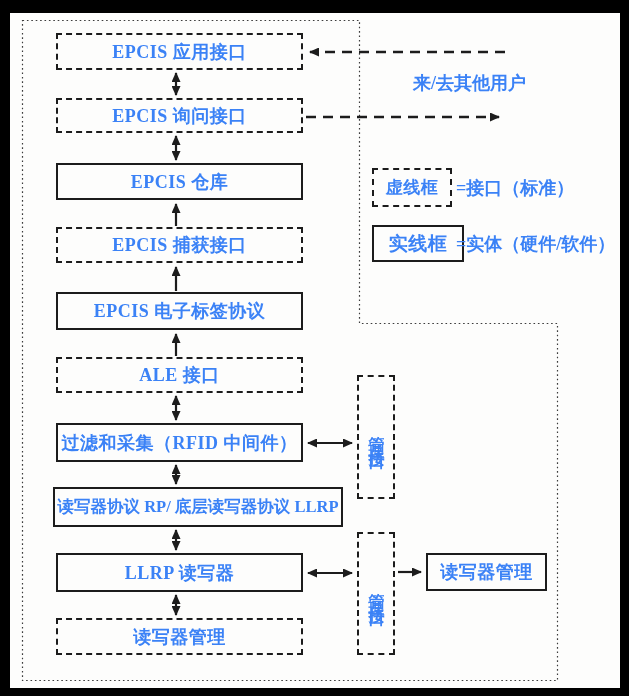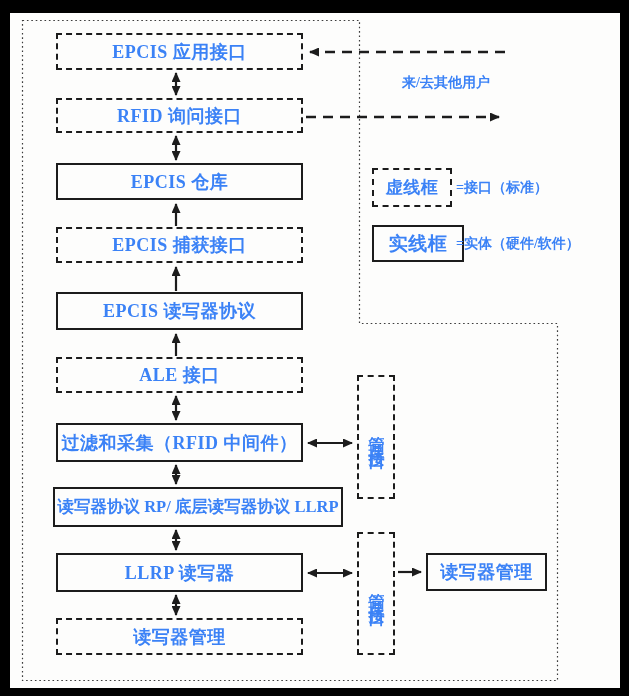--- a/index.html
+++ b/index.html
@@ -10,49 +10,49 @@
   #paper{position:absolute;left:10px;top:13px;width:610px;height:675px;background:#fdfdfc;}
   .box{
     position:absolute;box-sizing:border-box;display:flex;align-items:center;justify-content:center;
     background:#fdfdfc;border:2px solid #1c1c1c;font-size:18px;font-weight:600;
     white-space:nowrap;letter-spacing:0.5px;
   }
   .box.dashed{border-style:dashed;}
   .box.small{font-size:16.5px;letter-spacing:0;}
   .stackbox{left:56px;width:247px;}
   .floating-label{
-    position:absolute;display:flex;align-items:center;justify-content:center;
-    font-size:14px;font-weight:600;white-space:nowrap;
+    position:absolute;display:flex;align-items:center;justify-content:flex-end;
+    font-size:18px;font-weight:600;white-space:nowrap;
   }
   .vtext{
     writing-mode:vertical-rl;text-orientation:upright;
     font-size:16px;font-weight:600;letter-spacing:7px;white-space:normal;
   }
   svg.overlay{position:absolute;left:0;top:0;pointer-events:none;}
 </style>
 </head>
 <body>
 
 <div id="stage">
   <div id="paper"></div>
 
   <div class="box dashed stackbox" style="top:33px;height:37px;">
     <span>EPCIS 应用接口</span>
   </div>
   <div class="box dashed stackbox" style="top:98px;height:35px;">
-    <span>RFID 询问接口</span>
+    <span>EPCIS 询问接口</span>
   </div>
   <div class="box stackbox" style="top:163px;height:37px;">
     <span>EPCIS 仓库</span>
   </div>
   <div class="box dashed stackbox" style="top:227px;height:36px;">
     <span>EPCIS 捕获接口</span>
   </div>
   <div class="box stackbox" style="top:292px;height:38px;">
-    <span>EPCIS 读写器协议</span>
+    <span>EPCIS 电子标签协议</span>
   </div>
   <div class="box dashed stackbox" style="top:357px;height:36px;">
     <span>ALE 接口</span>
   </div>
   <div class="box stackbox" style="top:423px;height:39px;">
     <span>过滤和采集（RFID 中间件）</span>
   </div>
   <div class="box small" style="left:25px;width:290px;top:487px;height:40px;margin-left:28px;">
     <span>读写器协议 RP/ 底层读写器协议 LLRP</span>
   </div>

